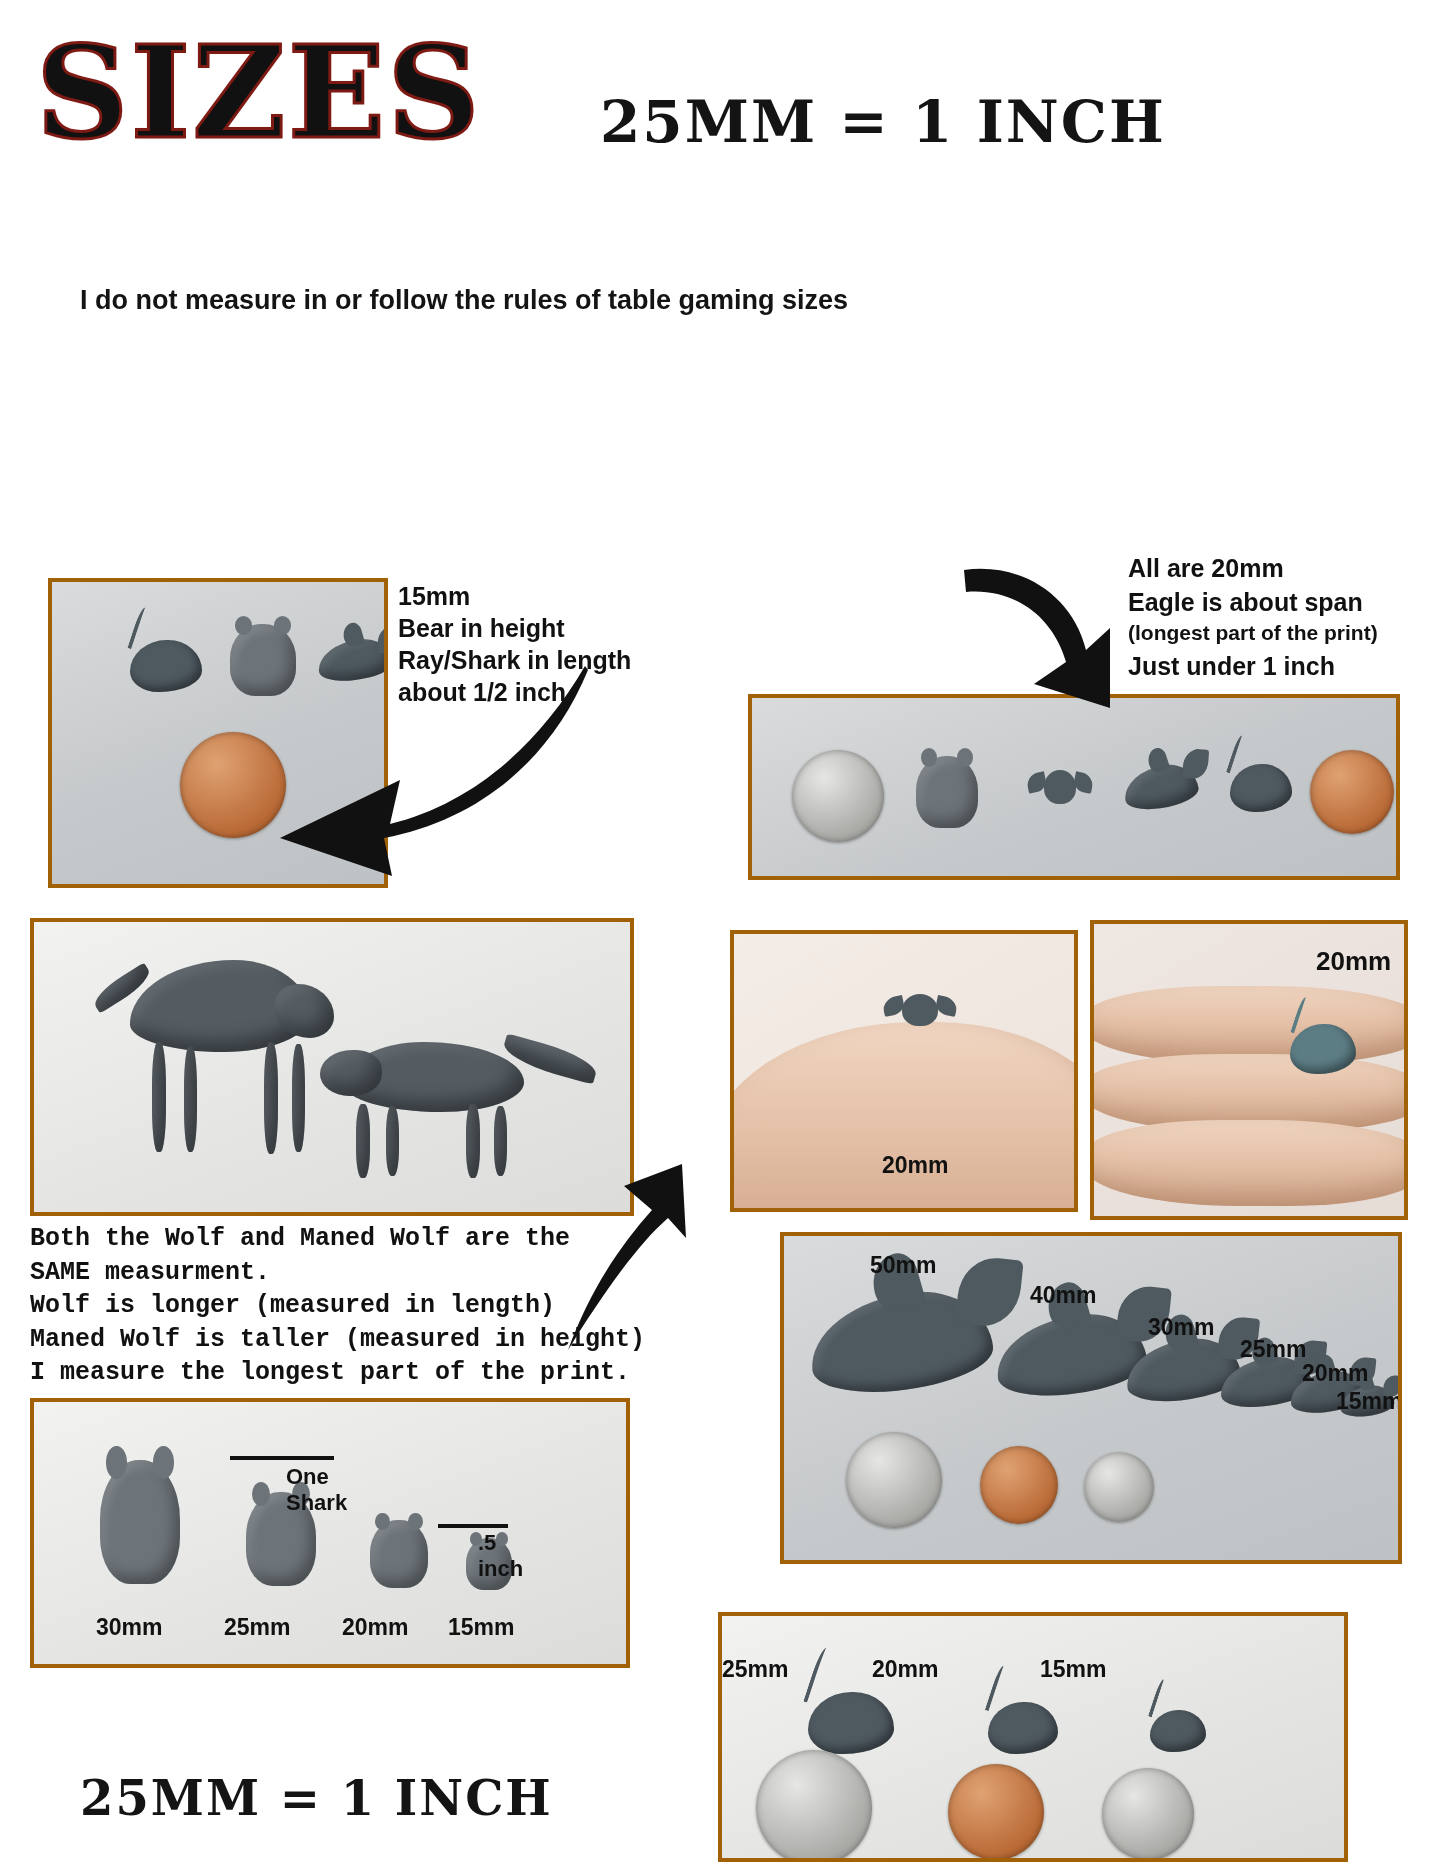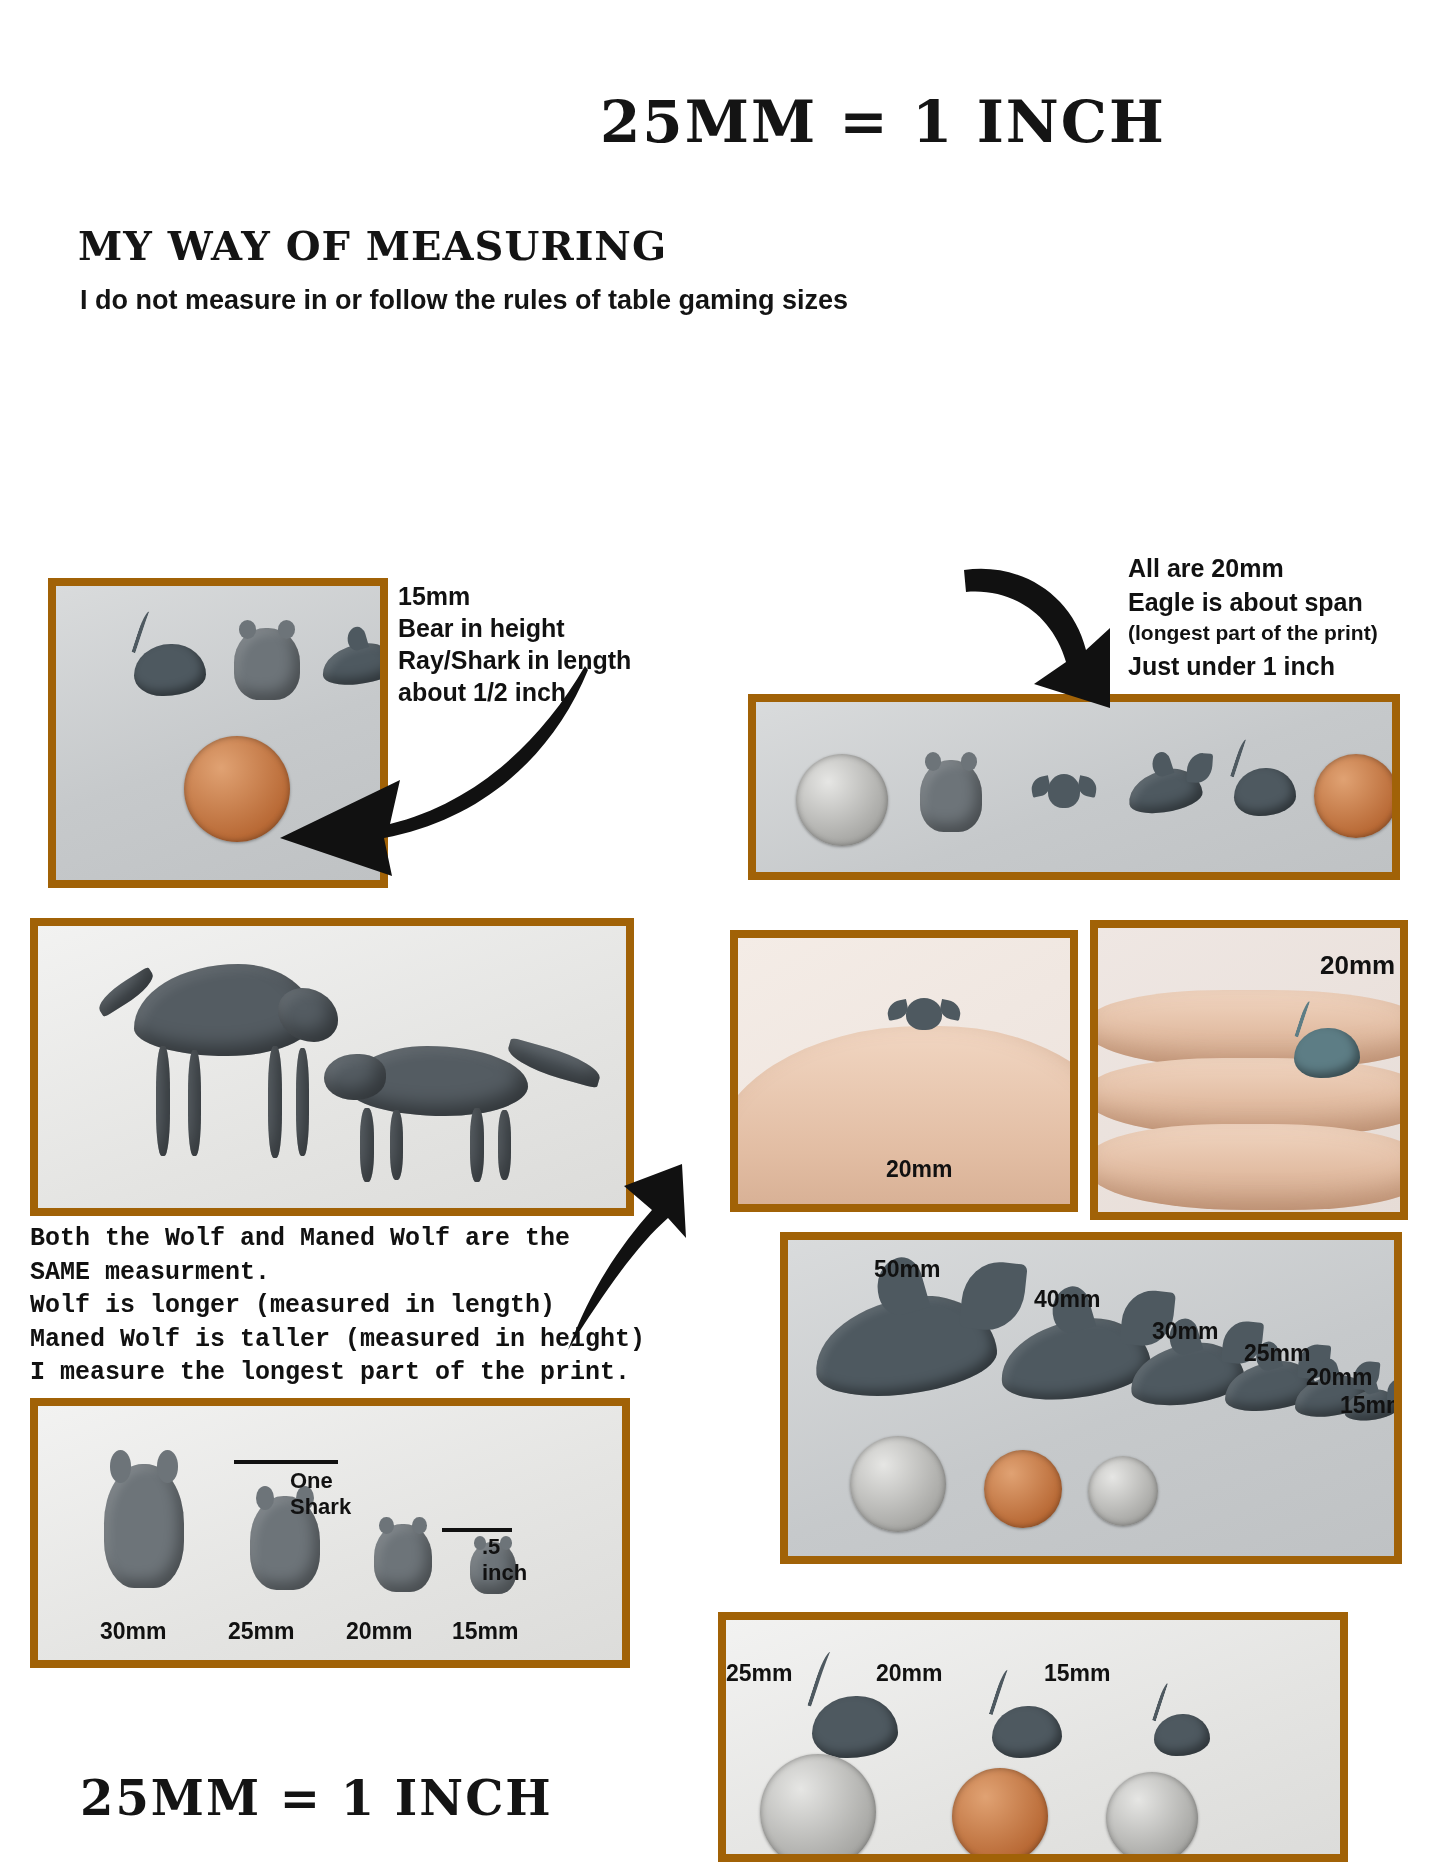--- a/index.html
+++ b/index.html
@@ -59,21 +59,21 @@
     font-weight: bold;
     font-size: 48px;
     letter-spacing: 2px;
     color: #141414;
   }
 
   
   .photo {
     position: absolute;
     background: #84cc16;
-    border: 8px solid #a16207;
+    border: 4px solid #a16207;
     overflow: hidden;
   }
   .photo .inner {
     position: absolute; inset: 0;
     background: linear-gradient(160deg,#d9dbdc 0%,#c6c9cb 55%,#bfc2c4 100%);
   }
   .photo.white .inner {
     background: linear-gradient(160deg,#f2f2f1 0%,#e4e4e2 60%,#dcdcda 100%);
   }
 
@@ -180,22 +180,22 @@
   .ruler {
     position: absolute; height: 0;
     border-top: 4px solid #111;
   }
 </style>
 </head>
 <body>
 
 <div class="page">
 
+  <div class="title-sizes">SIZES</div>
   <div class="title-conv">25MM = 1 INCH</div>
-  <div class="subtitle-way">MY WAY OF MEASURING</div>
   <div class="para1">I do not measure in or follow the rules of table gaming sizes</div>
 
   <div class="photo" style="left:48px; top:578px; width:340px; height:310px;">
     <div class="inner"></div>
 
     <div class="ray" style="left:78px; top:58px; width:72px; height:52px;">
       <div class="tailw" style="left:4px; top:-34px; height:44px;"></div>
     </div>
 
     <div class="bear" style="left:178px; top:42px; width:66px; height:72px;"></div>

